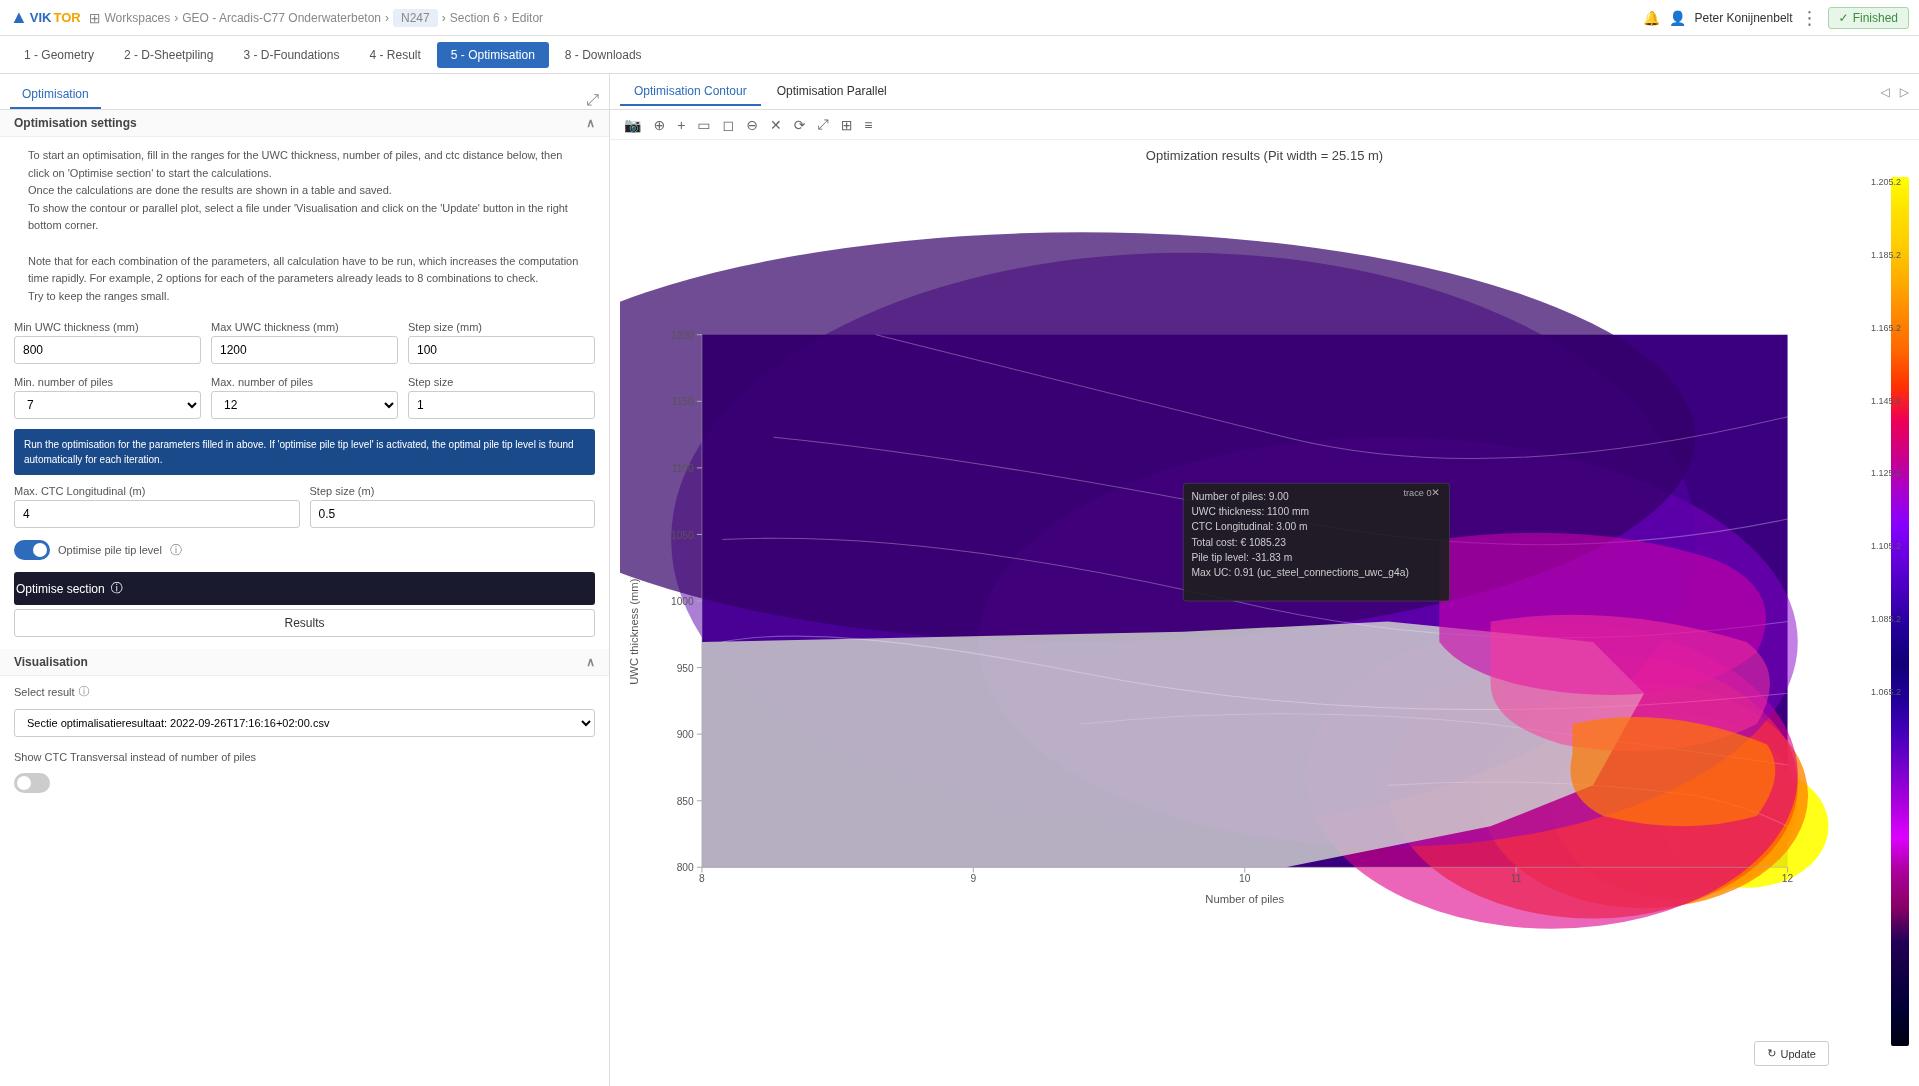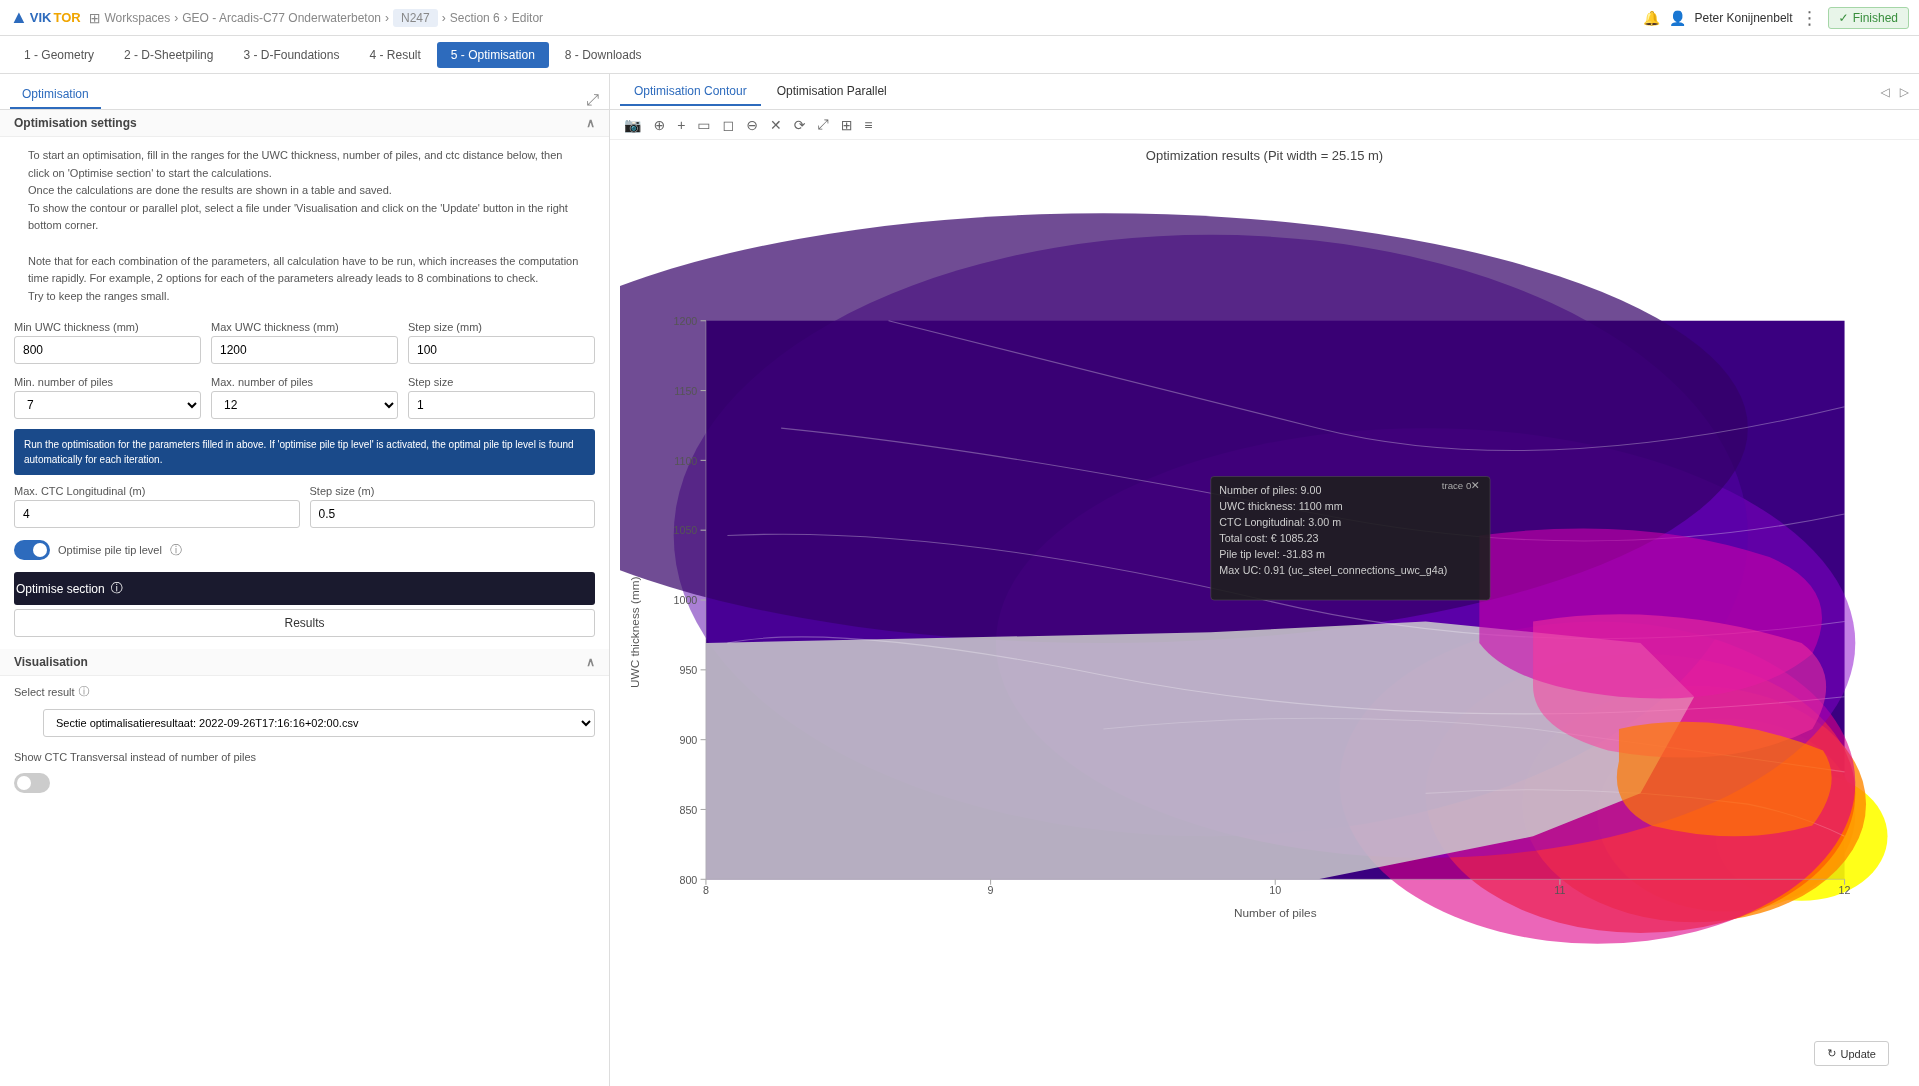--- a/index.html
+++ b/index.html
@@ -96,21 +96,21 @@
     }
     .toggle.off { background: #ccc; }
     .toggle::after {
       content: ''; position: absolute; top: 3px; right: 3px;
       width: 14px; height: 14px; background: #fff; border-radius: 50%;
     }
     .toggle.off::after { left: 3px; right: auto; }
 
     .select-result-row { padding: 8px 14px; }
     .select-result-row label { font-size: 11px; color: #555; display: flex; align-items: center; gap: 4px; }
-    .select-dropdown-row { display: flex; align-items: flex-end; gap: 6px; padding: 2px 14px 8px; margin-left: 29px; }
+    .select-dropdown-row { display: flex; align-items: flex-end; gap: 6px; padding: 2px 14px 8px; }
     .select-dropdown-row select {
       flex: 1; border: 1px solid #ccc; border-radius: 3px; padding: 4px 8px;
       font-size: 11px; height: 28px; background: #fff;
     }
 
     
     .right-panel { flex: 1; background: #fff; display: flex; flex-direction: column; }
     .right-tab-bar {
       display: flex; align-items: center; border-bottom: 1px solid #ddd;
       padding: 0 10px; height: 36px; gap: 2px;
@@ -428,15 +428,37 @@
             <text x="215" y="12" font-size="9" fill="#aaa" font-family="Arial">trace 0</text>
           </g>
         </svg>
 
         <button class="update-btn">
           <span>↻</span>
           <span>Update</span>
         </button>
       </div>
 
+      <div class="colorbar" style="width:60px; position:relative; padding-top:10px; padding-bottom:30px;">
+        <div class="colorbar-gradient" style="width:18px; height:520px; border-radius:2px;
+             background: linear-gradient(to bottom,
+               #ffff00 0%, #ffe000 4%, #ffcc00 8%, #ffaa00 12%, #ff8800 16%,
+               #ff6600 20%, #ff3300 24%, #ee0055 28%, #cc0088 32%, #aa00cc 36%,
+               #8800ff 40%, #6600dd 44%, #4400bb 48%, #220099 52%,
+               #110077 56%, #220099 60%, #4400bb 64%, #7700cc 68%,
+               #aa00dd 72%, #dd00ff 76%, #aa0099 80%, #880066 84%,
+               #220055 88%, #110044 92%, #000033 96%, #000011 100%
+             );">
+        </div>
+        <div class="colorbar-labels" style="position:absolute; left:22px; top:10px; height:520px; display:flex; flex-direction:column; justify-content:space-between;">
+          <span style="font-size:9px; color:#555; white-space:nowrap;">1.205.2</span>
+          <span style="font-size:9px; color:#555; white-space:nowrap;">1.185.2</span>
+          <span style="font-size:9px; color:#555; white-space:nowrap;">1.165.2</span>
+          <span style="font-size:9px; color:#555; white-space:nowrap;">1.145.2</span>
+          <span style="font-size:9px; color:#555; white-space:nowrap;">1.125.2</span>
+          <span style="font-size:9px; color:#555; white-space:nowrap;">1.105.2</span>
+          <span style="font-size:9px; color:#555; white-space:nowrap;">1.085.2</span>
+          <span style="font-size:9px; color:#555; white-space:nowrap;">1.065.2</span>
+        </div>
+      </div>
     </div>
   </div>
 </div>
 
 </body></html>

